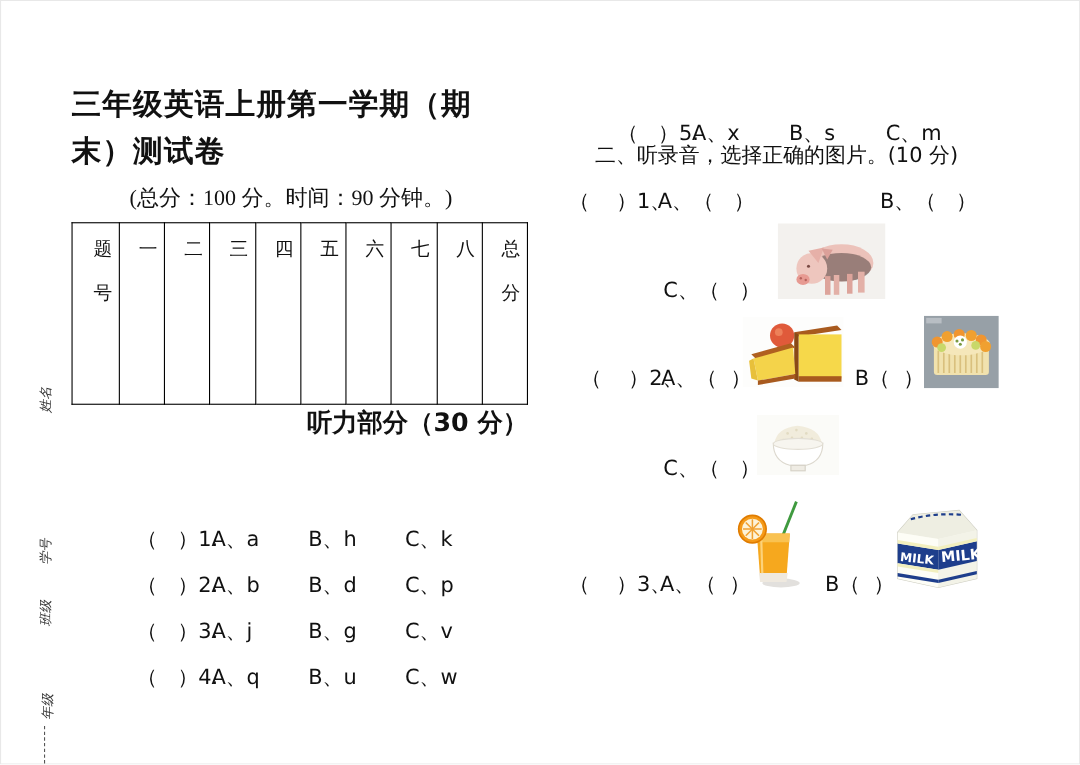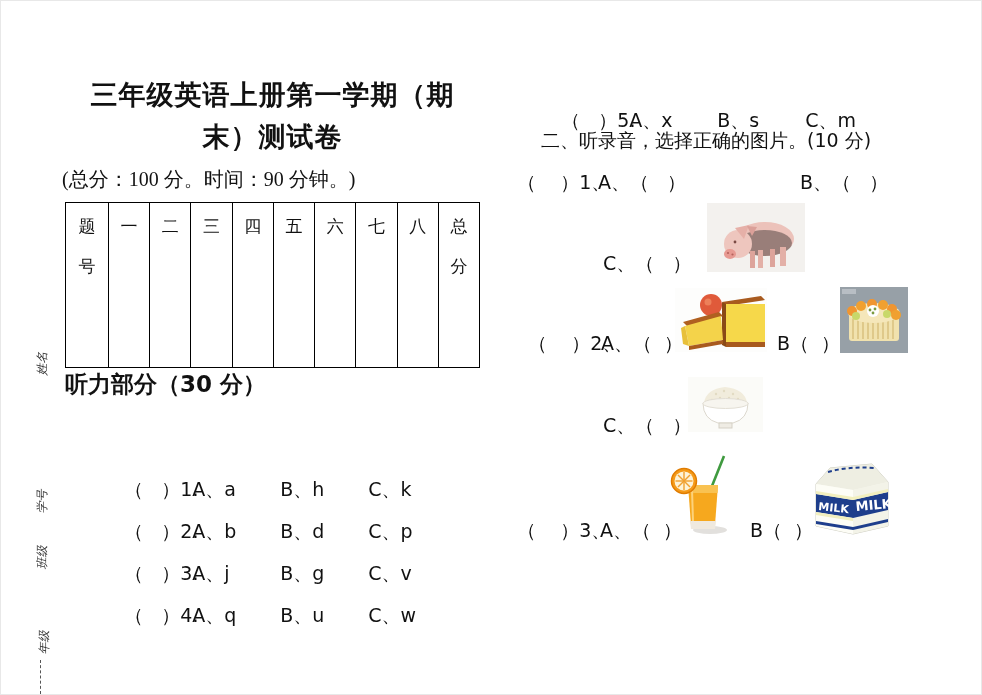--- a/index.html
+++ b/index.html
@@ -1,30 +1,30 @@
 <!DOCTYPE html>
 <html><head>
 <meta charset="utf-8">
 <style>
   html,body{margin:0;padding:0;background:#fff;}
   .page{position:relative;width:982px;height:695px;background:#fff;overflow:hidden;
         font-family:"Liberation Serif","DejaVu Serif",serif;color:#111;
         box-shadow:inset 0 0 0 1px #e8e8e8;}
   .abs{position:absolute;}
   
-  .title{left:65px;top:74px;width:415px;text-align:center;font-size:27px;font-weight:bold;
+  .title{left:65px;top:74px;width:415px;text-align:left;font-size:27px;font-weight:bold;
          line-height:42px;letter-spacing:1px;}
-  .subtitle{left:62px;top:166px;width:405px;text-align:left;font-size:20px;}
+  .subtitle{left:62px;top:166px;width:405px;text-align:center;font-size:20px;}
   
   .score-table{left:65px;top:202px;border-collapse:collapse;table-layout:fixed;
                width:415px;height:166px;}
-  .score-table td{border:1.5px solid #000;vertical-align:top;text-align:center;
+  .score-table td{border:1.5px solid #000;vertical-align:top;text-align:right;
                   font-size:17px;line-height:40px;padding:4px 6px 0 6px;word-break:break-all;}
   
-  .part-heading{left:65px;top:369px;width:415px;text-align:left;font-size:23px;font-weight:bold;
+  .part-heading{left:65px;top:369px;width:415px;text-align:right;font-size:23px;font-weight:bold;
                 font-family:"DejaVu Sans",sans-serif;}
   .sec-heading{font-size:19px;font-family:"DejaVu Sans",sans-serif;white-space:pre;}
   .s1h{left:74px;top:414px;}
   .s2h{left:508px;top:128px;margin-left:33px;}
   .q{font-size:19px;font-family:"DejaVu Sans",sans-serif;white-space:pre;}
   .choice-line{white-space:pre;}
   .choice-line .pfx{display:inline-block;width:68px;}
   .choice-line .opt{display:inline-block;width:88px;}
   .i1{left:100px;top:455px;} .i2{left:100px;top:497px;}
   .i3{left:100px;top:539px;} .i4{left:100px;top:581px;}

